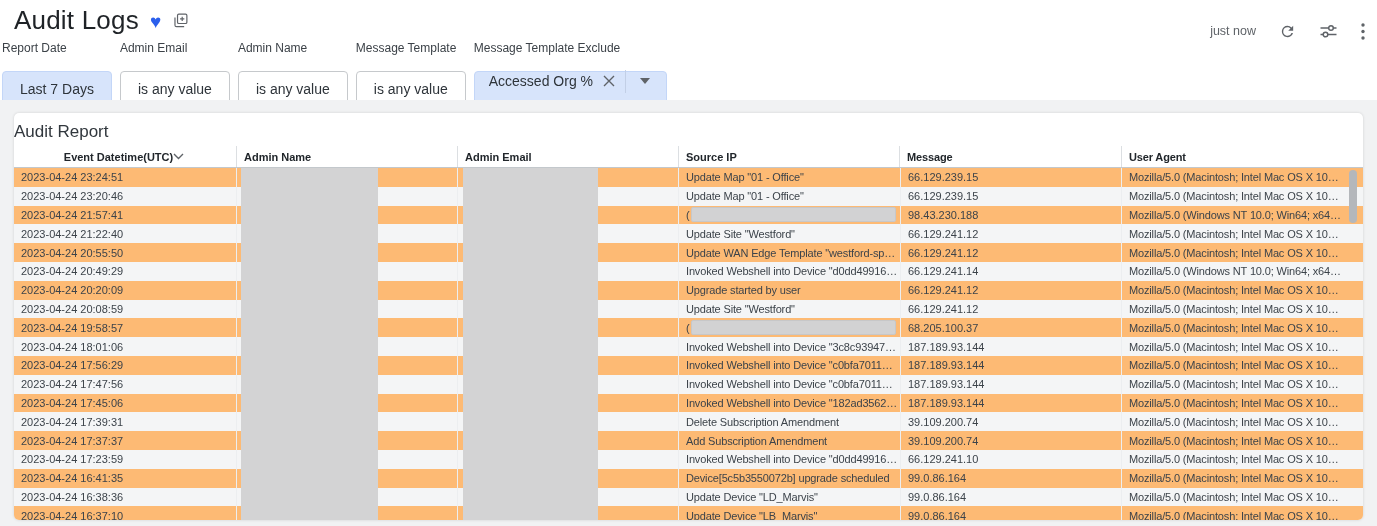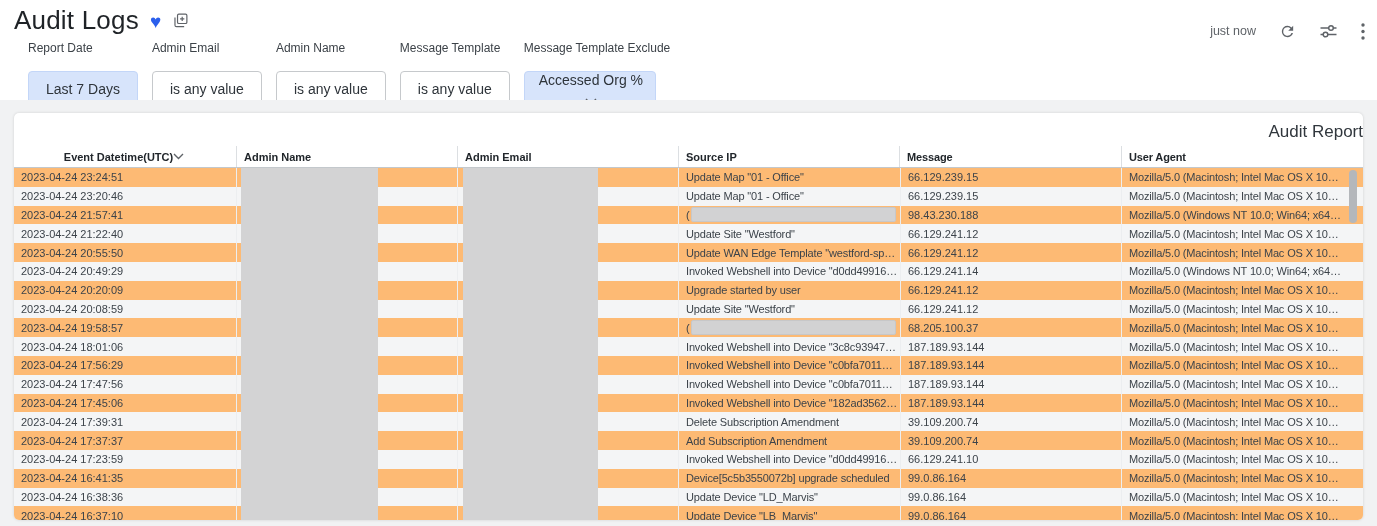--- a/index.html
+++ b/index.html
@@ -10,35 +10,35 @@
   
   .page-header{position:absolute;top:0;left:0;right:0;height:100px;background:#fff;}
   .title-row{position:absolute;top:0;left:14px;height:40px;display:flex;align-items:center;gap:11px;}
   .page-title{font-size:26px;font-weight:400;color:#1f2327;letter-spacing:.2px;}
   .heart{font-size:19px;color:#2b5fec;line-height:1;cursor:pointer;margin-top:2px;}
   .dup-icon{margin-top:1px;cursor:pointer;display:inline-flex;}
   .top-actions{position:absolute;top:18px;right:12px;height:26px;display:flex;align-items:center;gap:23px;color:#5f6368;}
   .refreshed{font-size:12.5px;color:#5f6368;}
   .icon-btn{display:inline-flex;align-items:center;justify-content:center;cursor:pointer;}
   
-  .filters{position:absolute;top:41px;left:28px;display:flex;gap:14px;}
+  .filters{position:absolute;top:41px;left:2px;display:flex;gap:8px;}
   .filter-label{display:block;font-size:12px;color:#3c4248;margin-bottom:8px;}
   .fbtn{height:36px;box-sizing:border-box;display:inline-flex;align-items:center;
     padding:0 17px;border:1px solid #c6c9cc;border-radius:4px;background:#fff;
     font-size:14px;color:#2e343a;cursor:pointer;white-space:nowrap;margin-top:8px;}
   .fbtn.active{background:#d7e4fb;border-color:#c3d6f8;}
-  .chip{gap:10px;padding:0 12px 16px 14px;flex-direction:column;}
+  .chip{gap:10px;padding:0 12px 16px 14px;}
   .chip-x{display:inline-flex;cursor:pointer;}
   .chip-divider{width:1px;height:23px;background:#c2cfe6;}
   .chip-caret{display:inline-flex;cursor:pointer;padding:0 4px;}
   
   .dash{position:absolute;top:100px;left:0;right:0;bottom:0;background:#f1f2f3;}
   .card{position:absolute;top:13px;left:14px;width:1349px;height:407px;background:#fff;
     border-radius:5px;box-shadow:0 0 3px rgba(0,0,0,.14);overflow:hidden;}
-  .tile-title{height:33px;line-height:37px;text-align:right;font-size:17px;color:#31373d;}
+  .tile-title{height:33px;line-height:37px;text-align:left;font-size:17px;color:#31373d;}
   
   .thead{display:flex;height:21px;align-items:center;border-bottom:1px solid #c3c8cc;
     font-size:11px;font-weight:bold;color:#21262b;white-space:nowrap;}
   .td{box-sizing:border-box;padding-left:7px;overflow:hidden;height:100%;
     display:flex;align-items:center;border-left:1px solid #eceef0;position:relative;}
   .thead .td{border-left:1px solid #dcdfe2;}
   .c1{width:222px;border-left:none !important;}
   .c2{width:221px;}.c3{width:221px;}.c4{width:222px;}.c5{width:221px;}.c6{width:222px;}
   .thead .c1{justify-content:center;padding-right:9px;}
   .tbody{position:relative;height:353px;overflow:hidden;}

